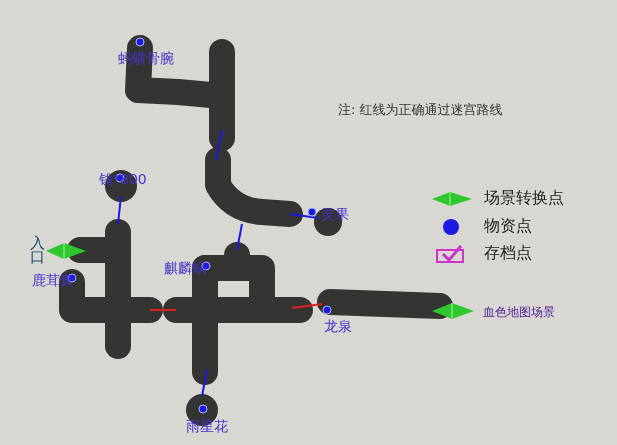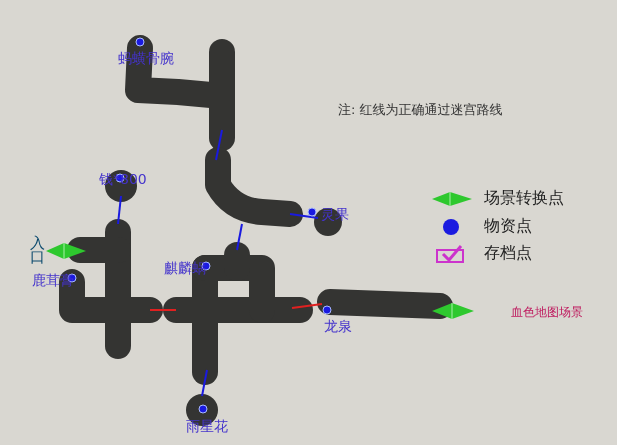--- a/index.html
+++ b/index.html
@@ -5,21 +5,21 @@
   html, body { margin:0; padding:0; }
   body { width:617px; height:445px; background:#d9d7d1; position:relative; overflow:hidden;
          font-family:"DejaVu Sans", sans-serif; }
   #map { position:absolute; left:0; top:0; width:617px; height:445px; }
   .title { position:absolute; left:338px; top:14px; font-size:31px; line-height:38px; color:#222; letter-spacing:1px; }
   .note { position:absolute; left:338px; top:101px; font-size:13px; line-height:18px; color:#333;text-align:center; }
   .note .indent { padding-left:28px; }
   .legend-item { position:absolute; left:430px; display:flex; align-items:flex-start; font-size:16px; color:#222; }
   .legend-item .ico { width:44px; height:22px; position:relative; margin-right:10px; }
   .lbl { position:absolute; font-size:14px; color:#4433cc; white-space:nowrap; }
-  .red-lbl { position:absolute; font-size:12px; color:#be185d; white-space:nowrap;margin-left:28px; }
+  .red-lbl { position:absolute; font-size:12px; color:#4c1d95; white-space:nowrap; }
   .entry { position:absolute; left:30px; top:236px; font-size:15px; line-height:14px; color:#0c4a6e; width:14px; }
 </style>
 </head>
 <body>
 
 <svg id="map" viewBox="0 0 617 445">
   <g stroke="#343432" stroke-width="26" stroke-linecap="round" stroke-linejoin="round" fill="none">
 
     <path d="M140 48 L138 90 L178 92 L222 96"></path>
     <path d="M222 52 L222 138"></path>

